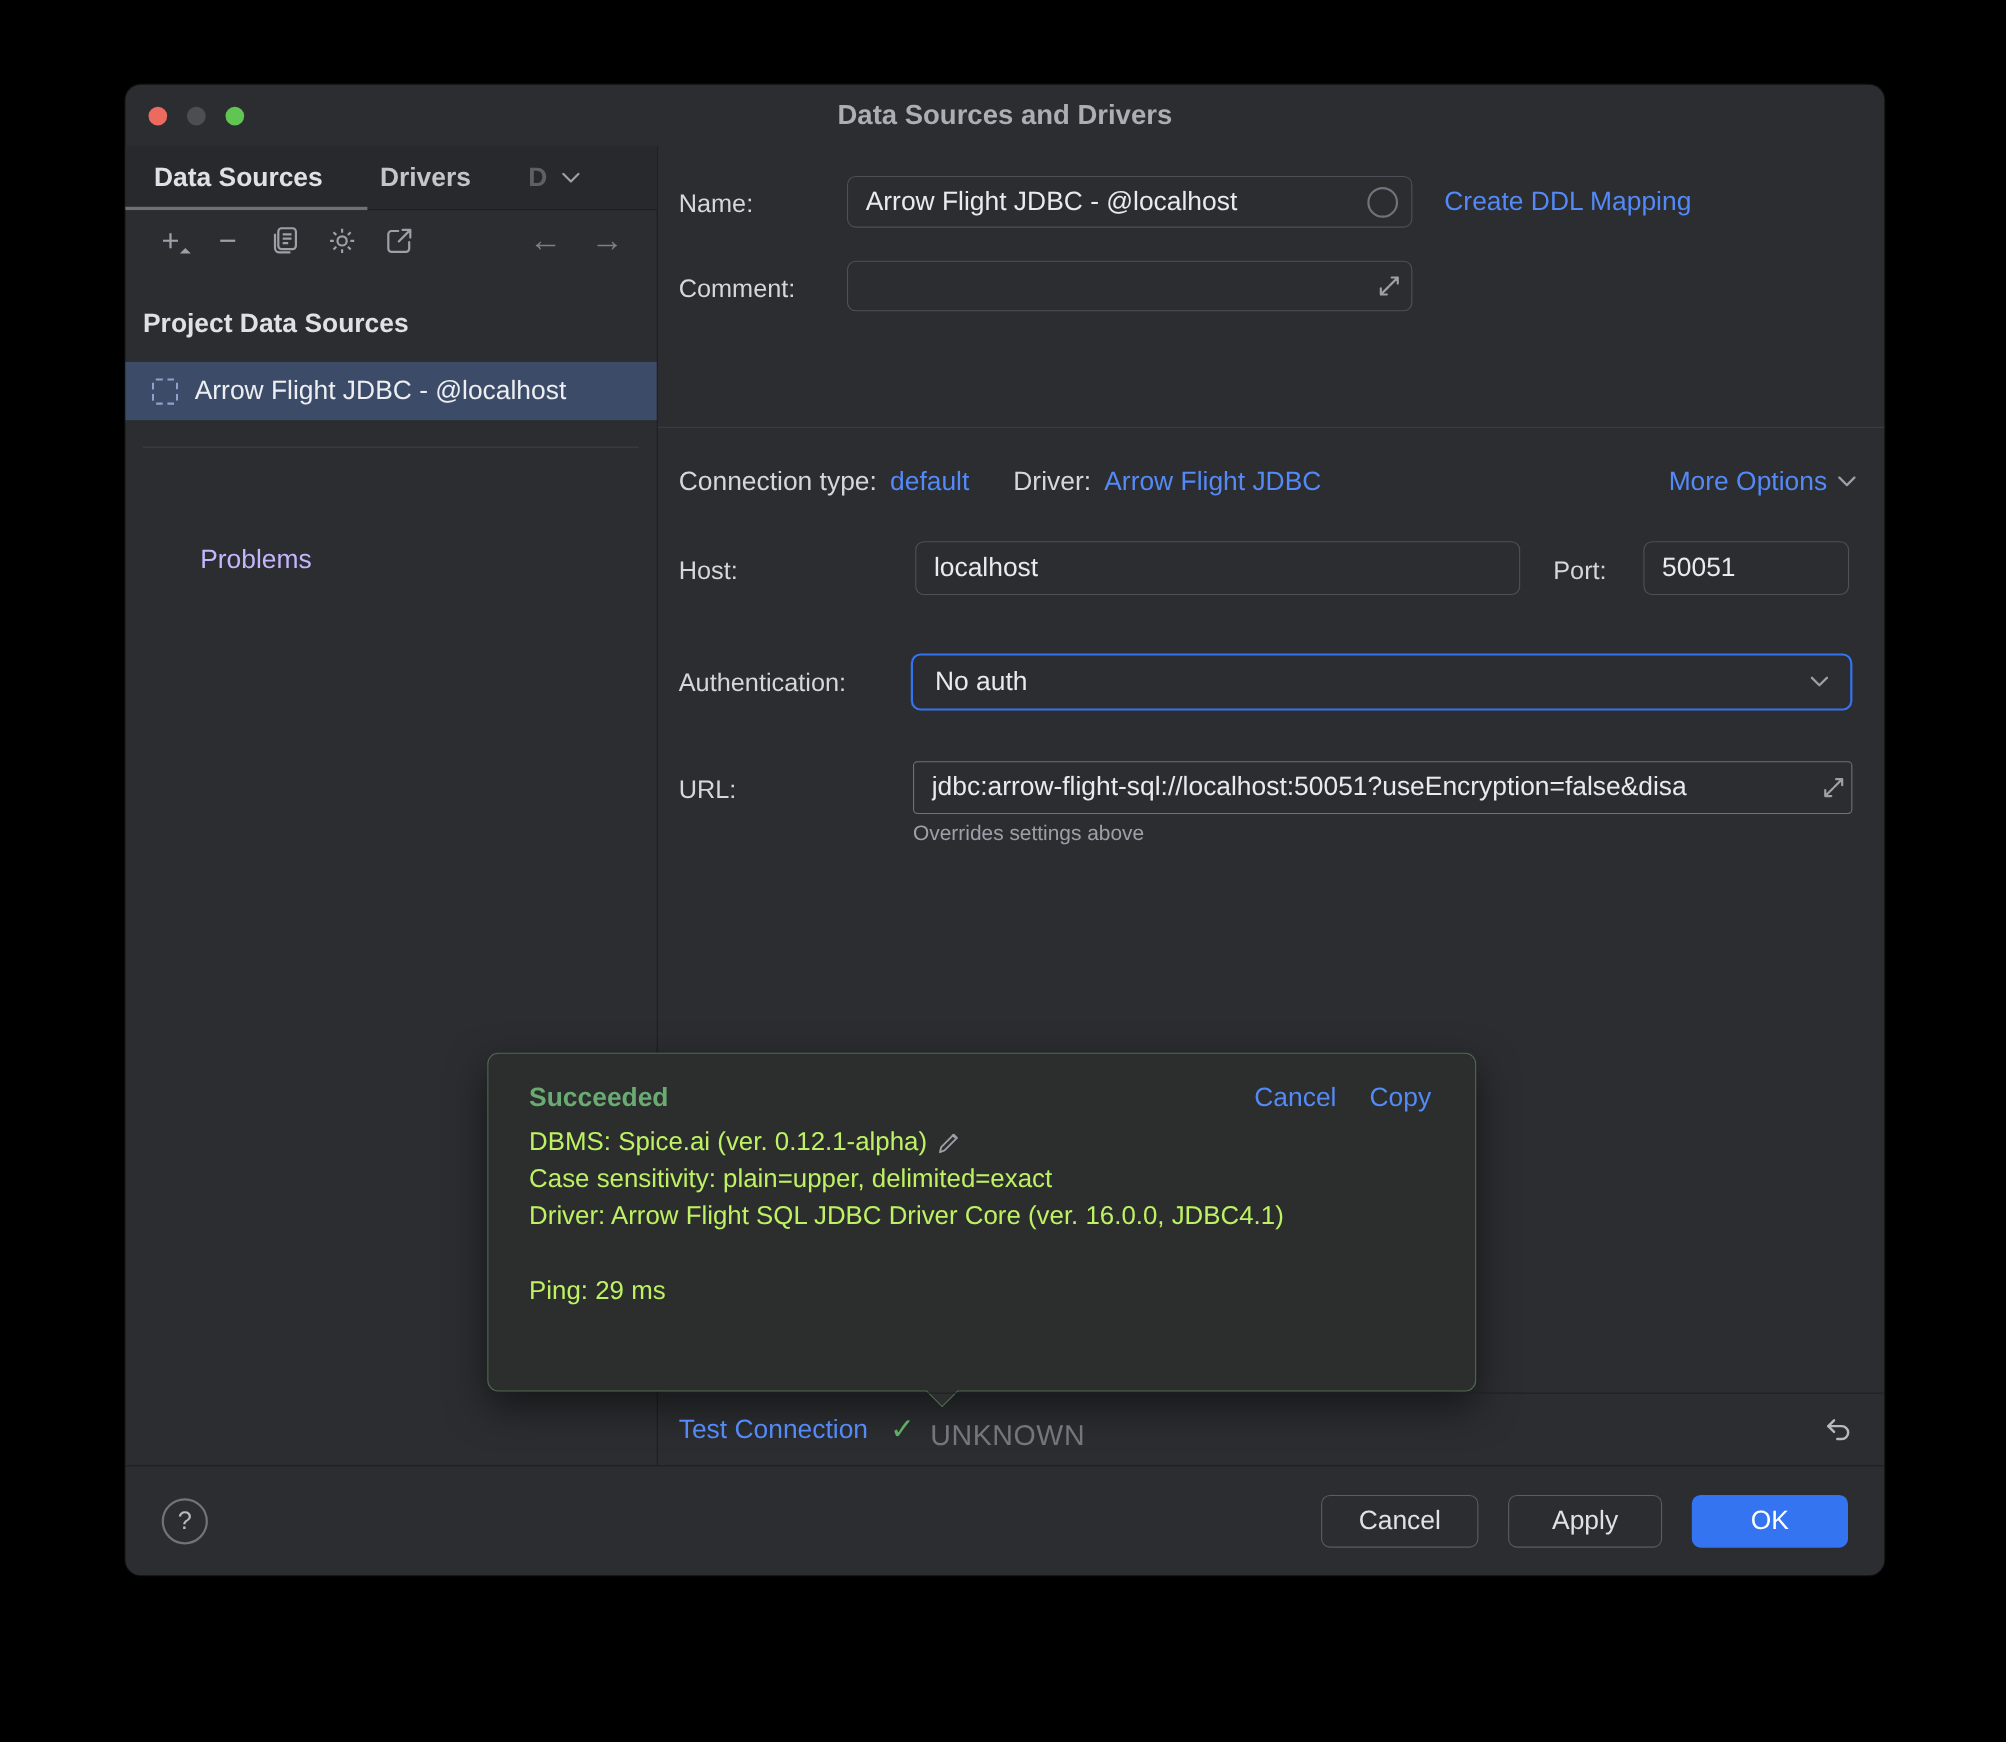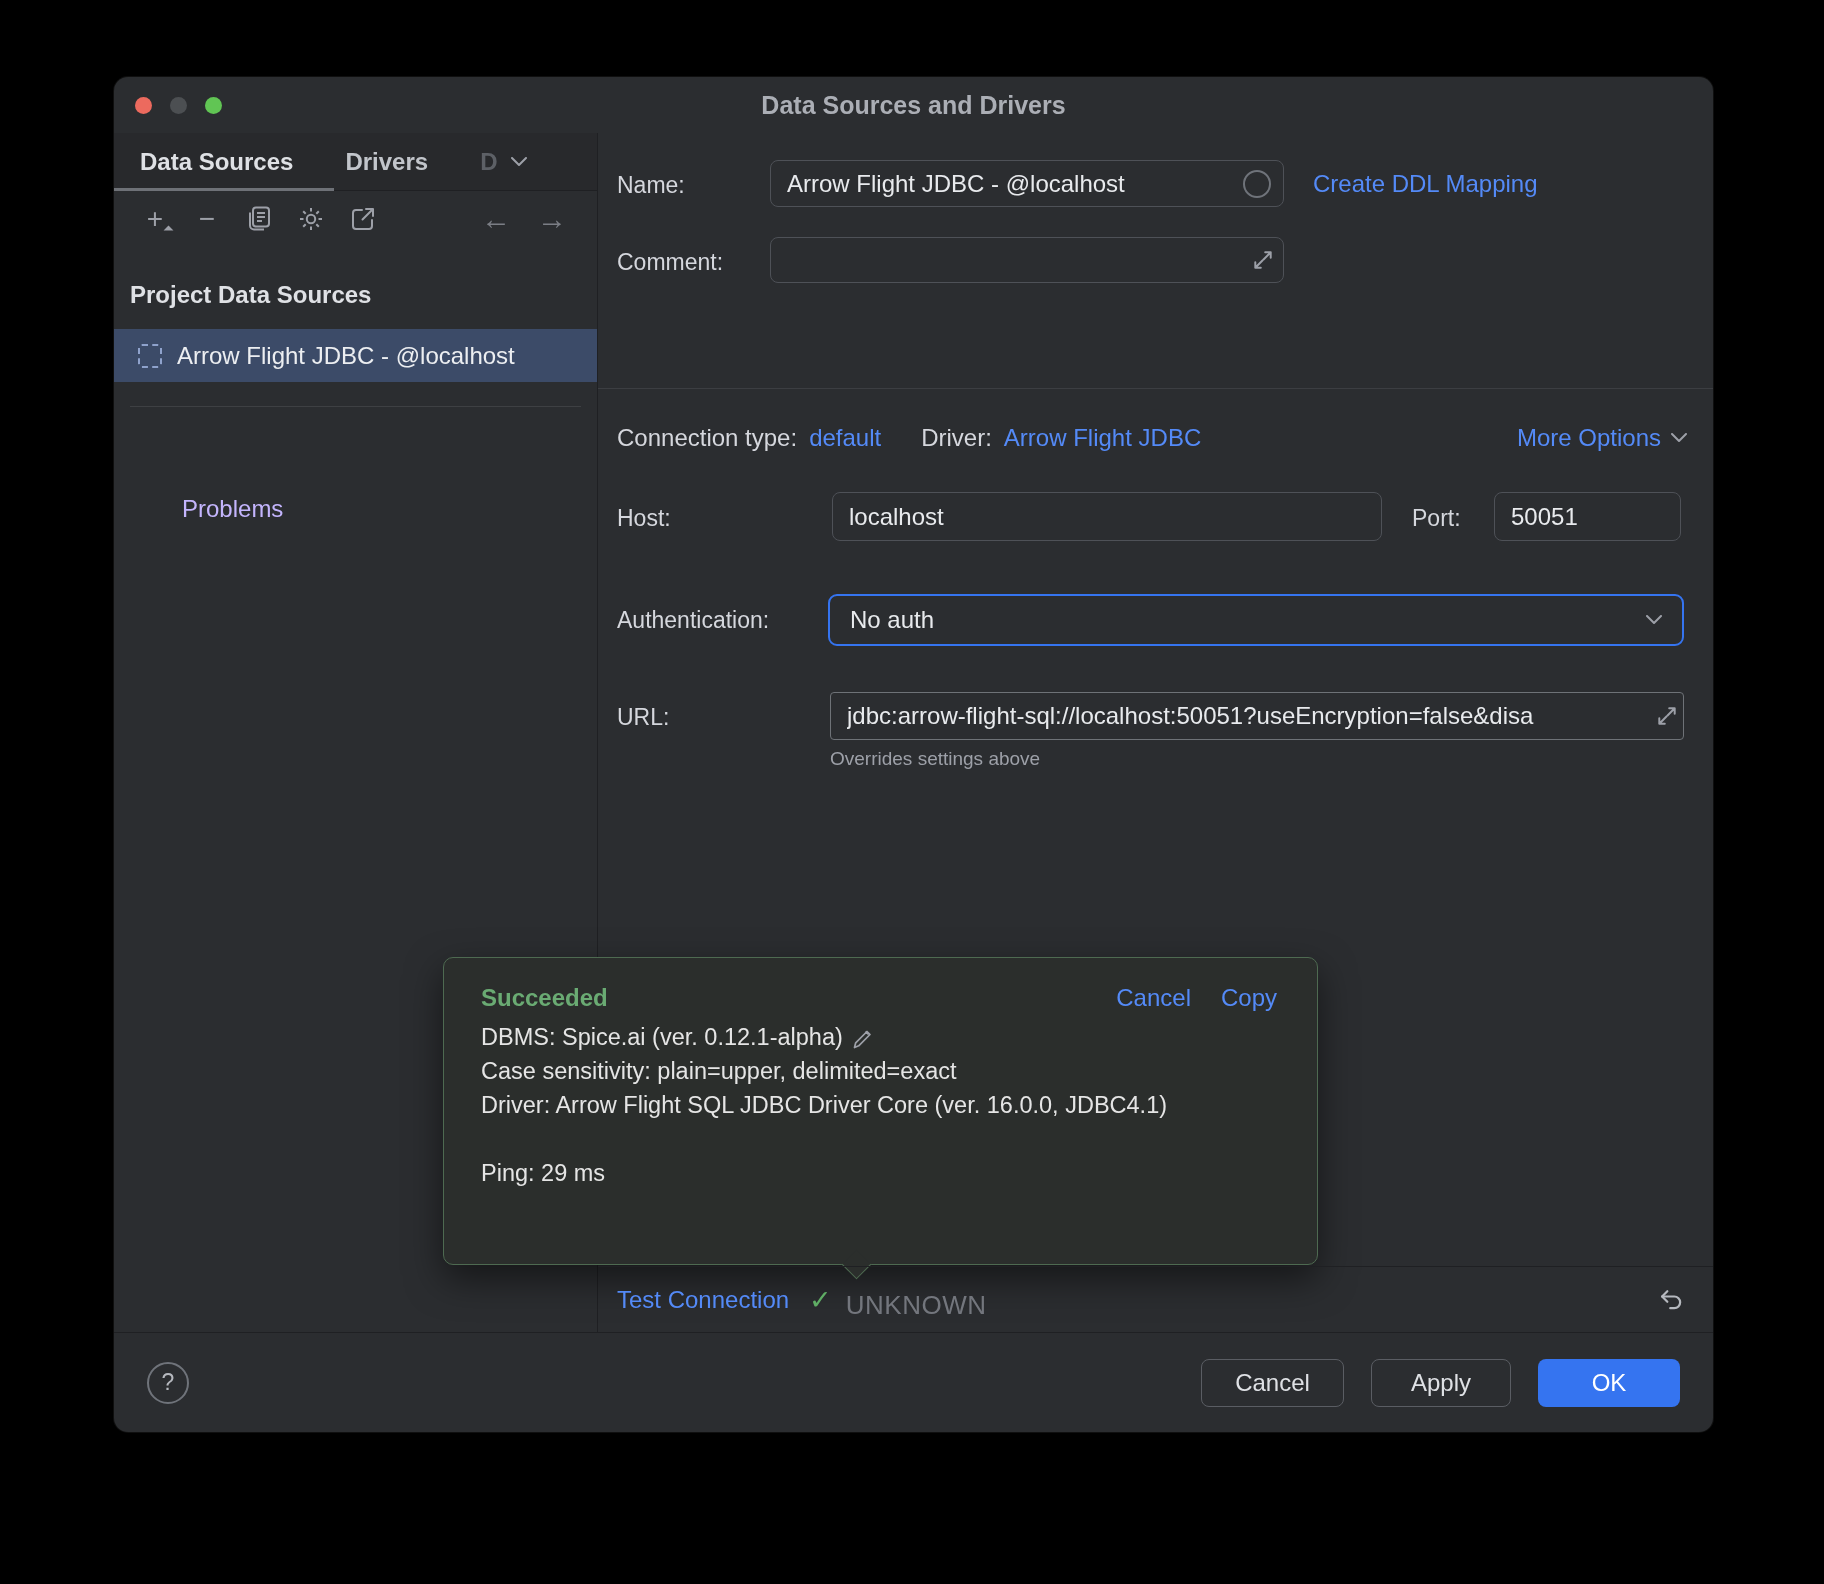--- a/index.html
+++ b/index.html
@@ -59,26 +59,26 @@
   .conn-row .gap{width:40px;}
   .conn-row .lblspan{color:#d5d7dd;margin-right:12px;}
   .more-options{position:absolute;right:26px;top:347px;display:flex;align-items:center;gap:10px;font-size:24px;}
   .hint{position:absolute;left:716px;top:671px;font-size:19px;color:#9da0a8;}
   .select{position:absolute;left:714px;top:517px;width:856px;height:52px;box-sizing:border-box;border:2.5px solid #3574f0;
     border-radius:9px;background:#2b2d30;display:flex;align-items:center;padding:0 20px;font-size:24px;color:#e8eaed;cursor:pointer;}
   .select .chev{margin-left:auto;color:#9da0a8;}
   .url-field{border:1.5px solid #6e7277;border-radius:4px;padding-right:38px;}
   
   .popup{position:absolute;left:329px;top:880px;width:873px;height:306px;background:#2b2e2c;border:1px solid #4e6a51;
-    border-radius:10px;box-shadow:0 14px 36px rgba(0,0,0,.5);}
+    border-radius:10px;box-shadow:0 14px 36px rgba(0,0,0,.5);padding-left:24px;}
   .popup-notch{position:absolute;left:402px;bottom:-11px;width:20px;height:20px;background:#2b2e2c;
     border-right:1px solid #4e6a51;border-bottom:1px solid #4e6a51;transform:rotate(45deg);}
   .popup-status{position:absolute;left:37px;top:26px;font-size:24px;font-weight:bold;color:#6aab73;}
   .popup-actions{position:absolute;right:40px;top:26px;display:flex;gap:30px;}
-  .popup-body{position:absolute;left:37px;top:62px;right:30px;font-size:23.5px;line-height:34px;color:#e5e5e5;}
+  .popup-body{position:absolute;left:37px;top:62px;right:30px;font-size:23.5px;line-height:34px;color:#bef264;}
   .pencil{display:inline-block;vertical-align:-4px;margin-left:8px;color:#9da0a8;}
   .spacer-line{height:34px;}
   
   .test-bar{position:absolute;left:484px;top:1189px;width:1115px;height:66px;box-sizing:border-box;
     border-top:1px solid #1f2023;display:flex;align-items:center;padding-left:19px;}
   .test-link{font-size:24px;}
   .check{color:#5fad65;font-size:27px;font-weight:bold;margin:0 14px 0 20px;}
   .unknown{color:#73767d;font-size:26px;letter-spacing:0.5px;margin-top:11px;}
   .undo{margin-left:auto;margin-right:26px;color:#b6b9bf;width:30px;height:30px;display:flex;align-items:center;justify-content:center;}
   .bottom-bar{position:absolute;left:0;right:0;top:1255px;height:100px;border-top:1px solid #1f2023;

